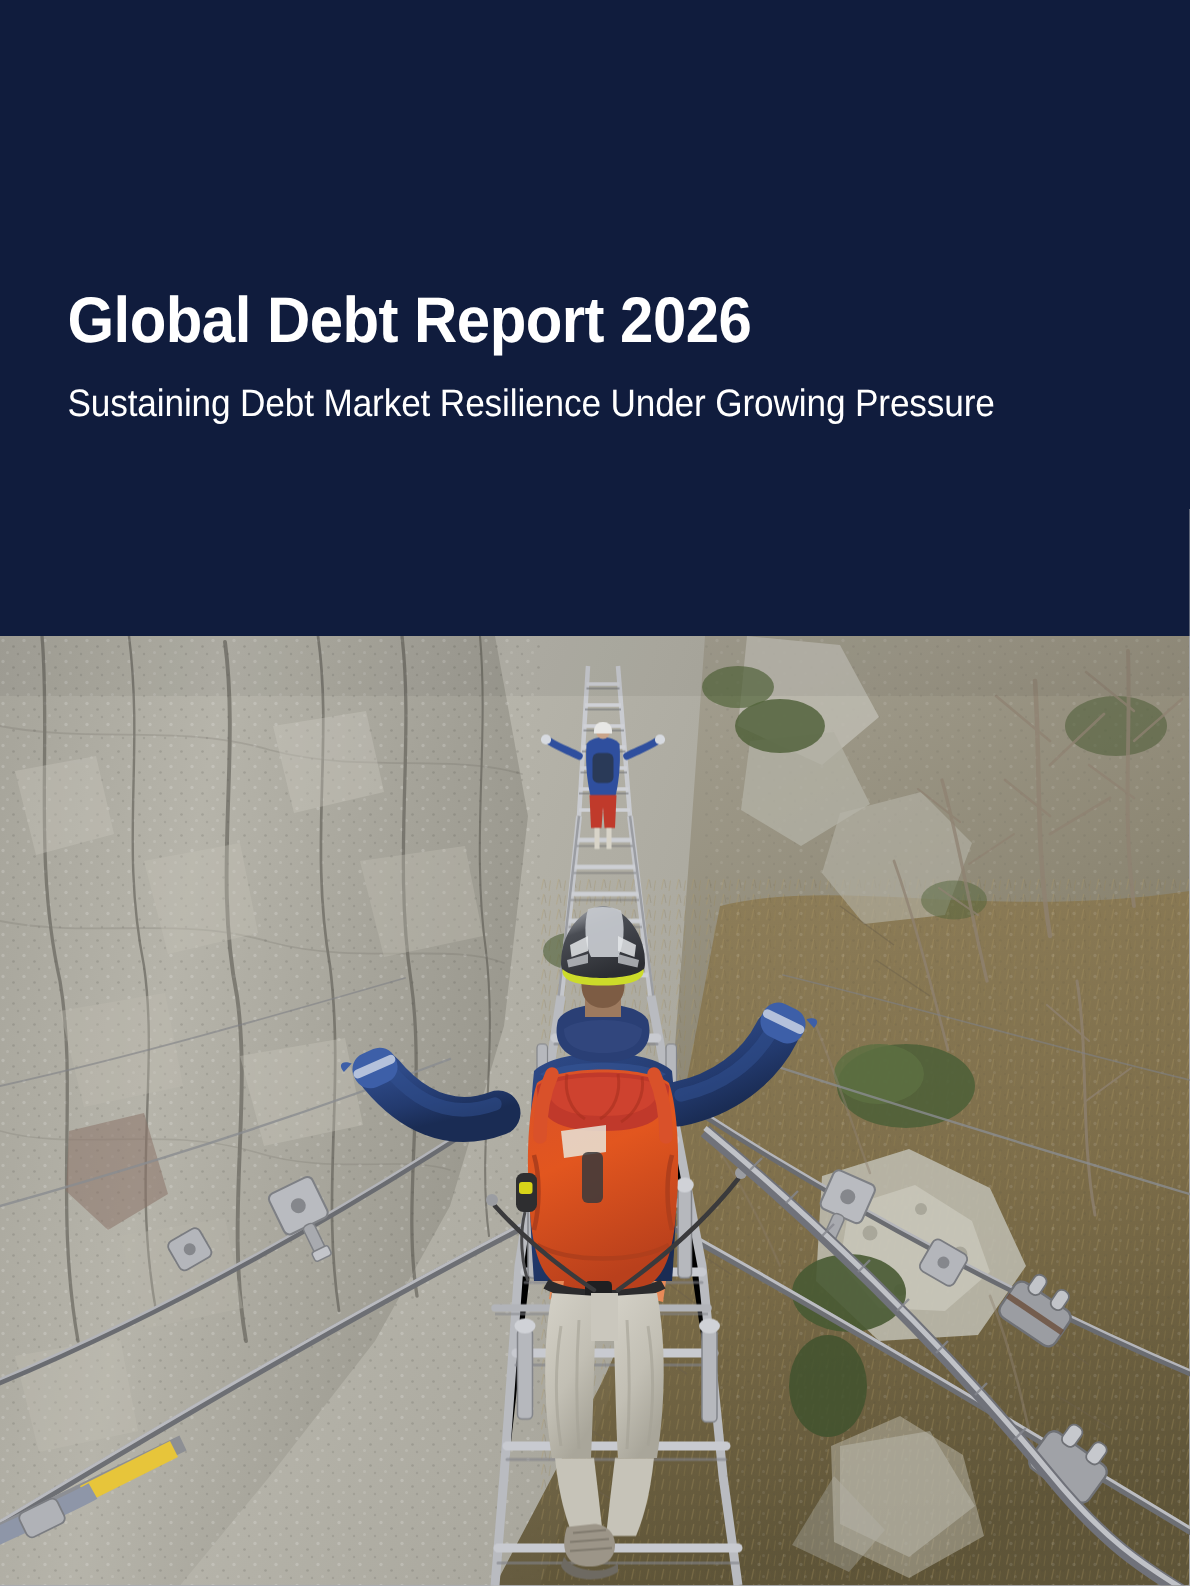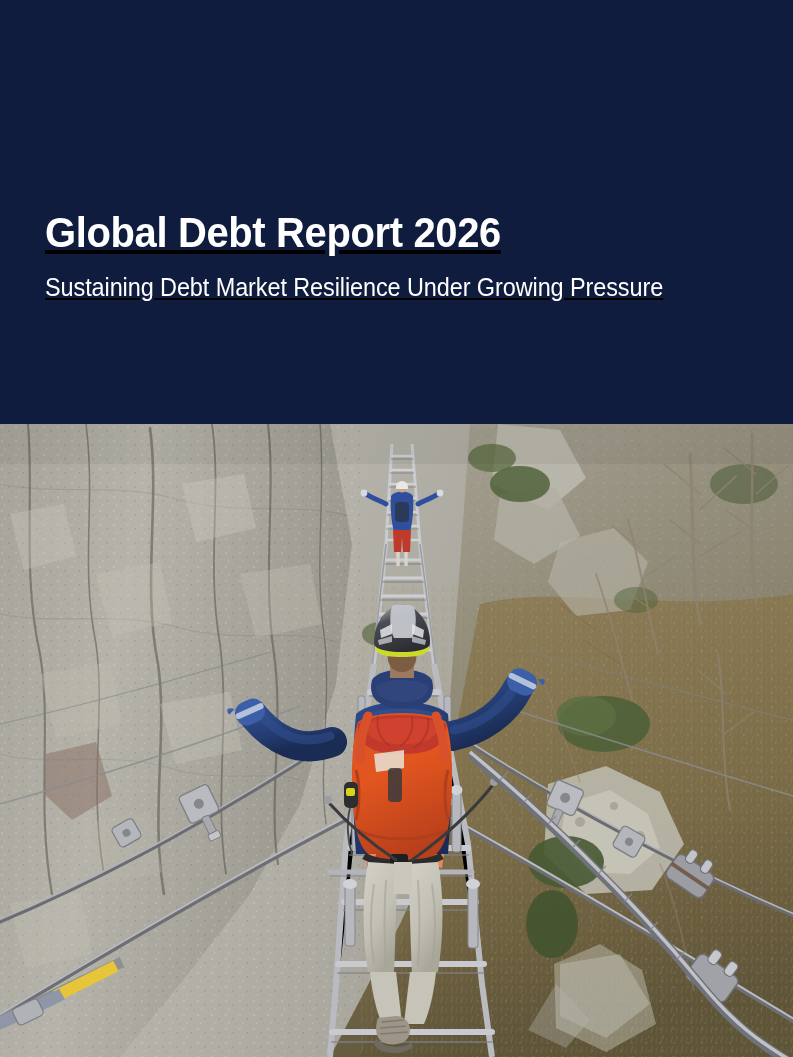--- a/index.html
+++ b/index.html
@@ -43,24 +43,23 @@
   .logo-chevrons { display: block; margin-left: 3px; }
   .logo-word {
     display: block;
     margin-left: 6px;
   }
 
   
   .title-block {
     position: absolute;
     left: 45px;
-    top: 206px;
+    top: 188px;
     width: 700px;
     z-index: 45;
-    text-decoration: underline;
   }
   .cover-title {
     margin: 0;
     color: #ffffff;
     font-family: "Liberation Sans Narrow", "Liberation Sans", sans-serif;
     font-size: 43px;
     line-height: 52px;
     font-weight: bold;
     letter-spacing: -0.4px;
     transform: scaleX(0.93);

